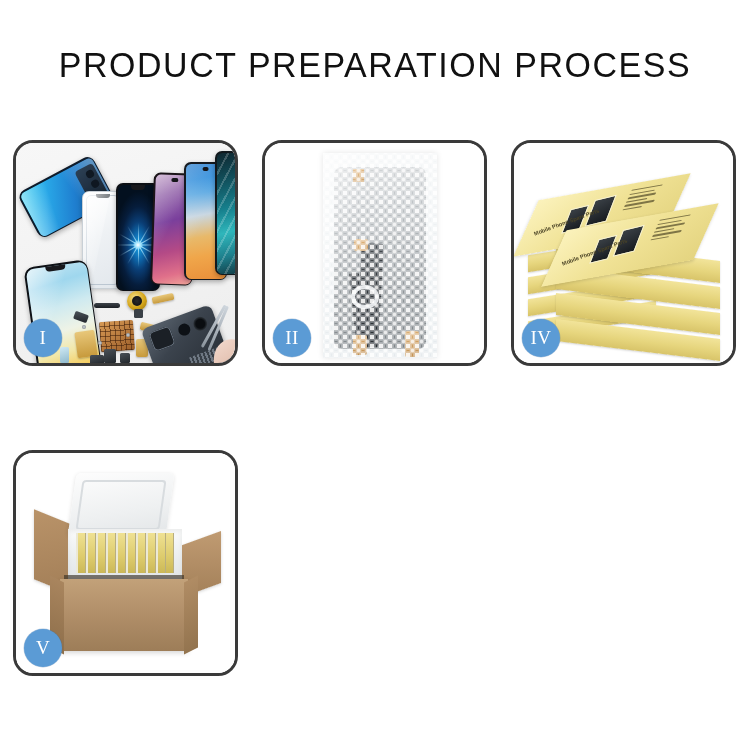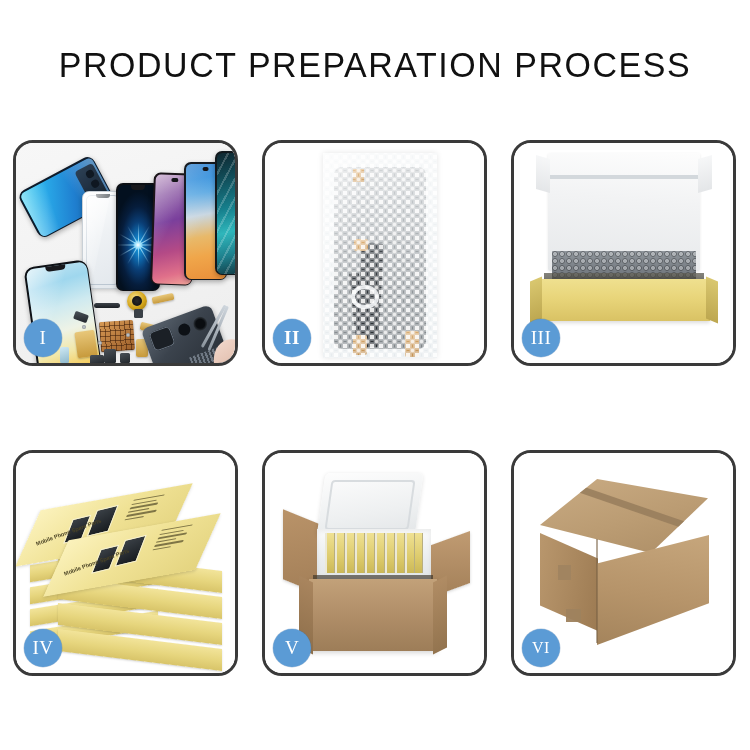--- a/index.html
+++ b/index.html
@@ -150,21 +150,21 @@
        repeating-linear-gradient(90deg,rgba(60,28,8,.55) 0 1px,rgba(0,0,0,0) 1px 5px),
        linear-gradient(150deg,#d79a55,#9d5f2a);
      box-shadow:0 1px 2px rgba(0,0,0,.3);}
 
   .flex{position:absolute;background:linear-gradient(180deg,#e8c77a,#c79a3c);border-radius:2px;box-shadow:0 1px 2px rgba(0,0,0,.25);}
   .chip{position:absolute;background:linear-gradient(160deg,#4a5158,#22272c);border-radius:1.5px;}
   .scrw{position:absolute;width:4px;height:4px;border-radius:50%;background:radial-gradient(circle,#cfd5da,#6e757c);}
   .bar{position:absolute;height:5px;border-radius:3px;background:linear-gradient(180deg,#3d434a,#1b1f24);}
 
   
-  .p2{background:#ffffff;font-weight:bold;}
+  .p2{background:#ffffff;}
   .bag{position:absolute;left:58px;top:10px;width:114px;height:205px;
       background:linear-gradient(175deg,#f4f6f7,#e9edef 50%,#e2e7ea);
       box-shadow:0 0 6px rgba(0,0,0,.10);}
   .bag .lcd{position:absolute;left:11px;top:14px;width:92px;height:182px;border-radius:8px;
       background:linear-gradient(180deg,#c9ccce 0%,#b9bdc0 18%,#8d9295 55%,#6e7376 100%);}
   .bag .cable{position:absolute;left:36px;top:90px;width:22px;height:104px;
       background:linear-gradient(180deg,#2b2f33,#171a1d 40%,#0e1114);transform:rotate(3deg);border-radius:3px;}
   .bag .cable2{position:absolute;left:30px;top:120px;width:10px;height:78px;background:#14171a;transform:rotate(-6deg);border-radius:2px;}
   .bag .conn{position:absolute;left:28px;top:132px;width:20px;height:16px;border-radius:50%;border:4px solid #d7dadd;background:transparent;}
   .tapeA{position:absolute;left:30px;top:16px;width:11px;height:13px;background:linear-gradient(160deg,#e0b070,#c2893f);}
@@ -362,32 +362,20 @@
           <div class="tapeB"></div>
           <div class="tapeC"></div>
           <div class="tapeD"></div>
           <div class="bubbles"></div>
           <div class="sheen"></div>
         </div>
         <div class="badge">II</div>
       </div>
     </div>
 
-    <div class="card">
-      <div class="card-inner p3">
-        <div class="b3-lid">
-          <div class="lf"></div>
-            <div class="rf"></div>
-        </div>
-        <div class="b3-foam"></div>
-        <div class="b3-rim"></div>
-        <div class="b3-front"></div>
-        <div class="badge">III</div>
-      </div>
-    </div>
 
     <div class="card">
       <div class="card-inner p4">
         <div class="stack">
           <div class="bx l1"></div>
           <div class="bx l2"></div>
           <div class="bx l3"></div>
           <div class="bx l4"></div>
           <div class="bx l5"></div>
           <div class="bx r1"></div>
@@ -444,28 +432,15 @@
             <div class="yb" style="left:72px"></div>
           <div class="yb" style="left:82px"></div>
             <div class="yb" style="left:90px"></div>
         </div>
         <div class="v-rim"></div>
         <div class="v-body"></div>
         <div class="badge">V</div>
       </div>
     </div>
 
-    <div class="card">
-      <div class="card-inner p6">
-        <div class="c6-top">
-            <div class="seam"></div>
-          </div>
-        <div class="c6-left"></div>
-        <div class="c6-right"></div>
-        <div class="c6-edge"></div>
-        <div class="c6-tapeA"></div>
-        <div class="c6-tapeB"></div>
-        <div class="badge sm">VI</div>
-      </div>
-    </div>
 
   </div>
 </div>
 
 </body></html>

